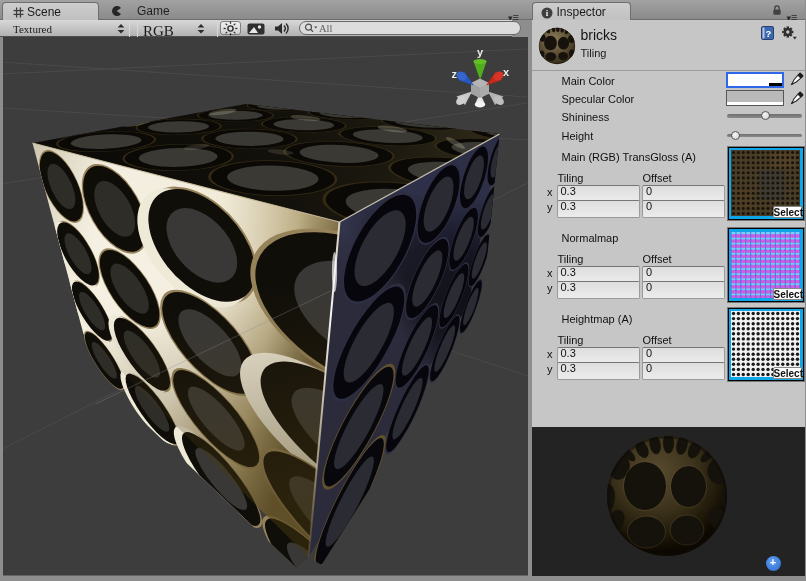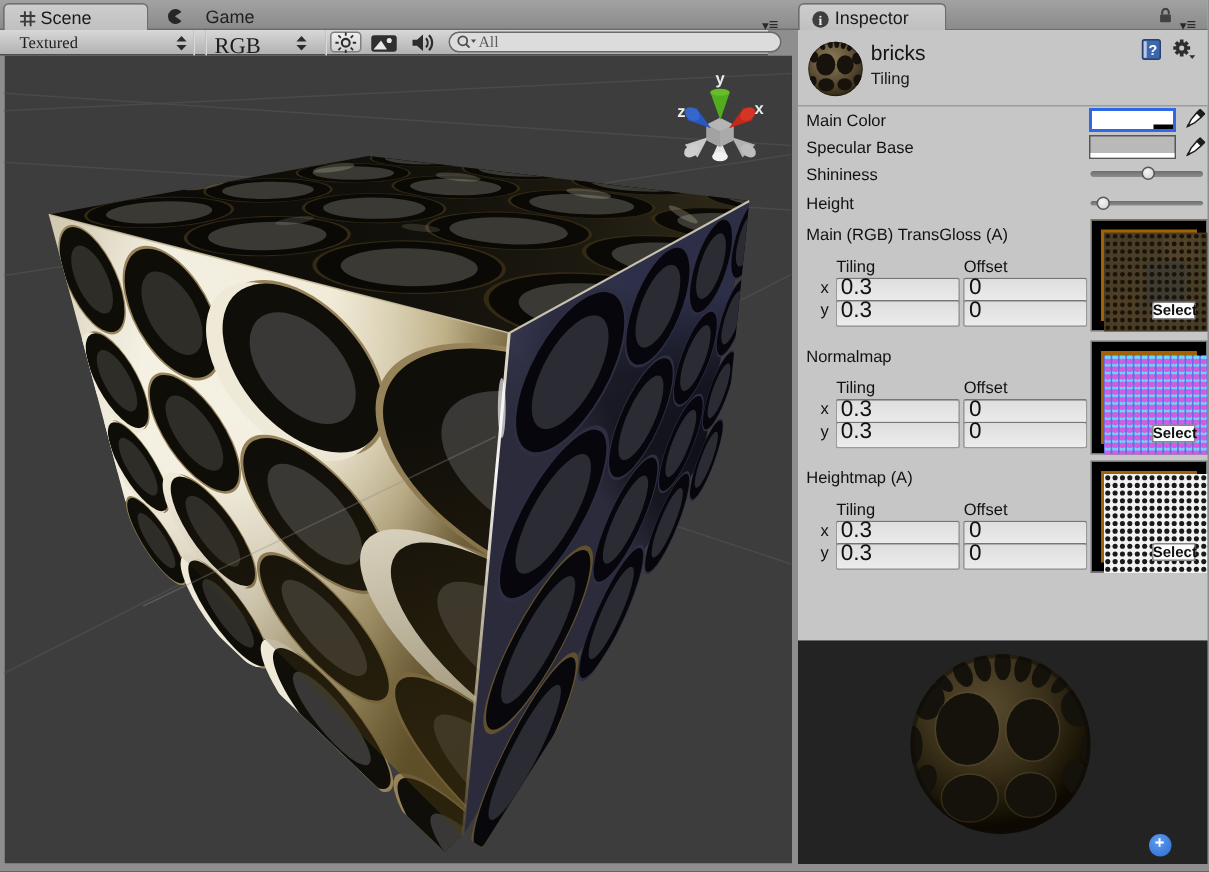--- a/index.html
+++ b/index.html
@@ -5,27 +5,27 @@
 body { font-family:"Liberation Sans", sans-serif; background:#8e8e8e; position:relative; }
 .panel { position:absolute; top:0; height:575.5px; }
 .tabbar { position:absolute; left:0; right:0; top:0; height:19.5px;
   background:linear-gradient(#a2a2a2,#8b8b8b); border-bottom:1px solid #6c6c6c; }
 .tab { position:absolute; top:2px; height:17.5px; background:linear-gradient(#cdcdcd,#c0c0c0);
   border:1px solid #6e6e6e; border-bottom:none; border-radius:4px 4px 0 0;
   font-size:12px; color:#1a1a1a; padding:2px 8px 0 24px; }
 .tabmenu { position:absolute; top:11px; font-size:9px; color:#2a2a2a; letter-spacing:0; }
 .toolbar { position:absolute; left:0; right:16px; top:19.5px; height:17.5px;
   background:linear-gradient(#d8d8d8,#b2b2b2); border-bottom:1px solid #4e4e4e;font-family:Liberation Serif, serif; }
-.lbl { position:absolute; font-size:11px; color:#111; white-space:nowrap; }
+.lbl { position:absolute; font-size:11px; color:#111; white-space:nowrap;margin-left:24px; }
 .slbl { position:absolute; font-size:11px; color:#111; white-space:nowrap; }
 .fld { position:absolute; height:18px; background:linear-gradient(#dedede,#ececec);
   border:1px solid #9a9a9a; border-top-color:#767676; border-radius:2px;
-  font-size:15px; color:#111; padding:0 0 0 3px; line-height:11px; }
-.thumb { position:absolute; left:196px; width:76px; height:73.5px; background:#a16207;
-  border:6px solid #000000; outline:1px solid #777; }
+  font-size:11px; color:#111; padding:0 0 0 3px; line-height:11px; }
+.thumb { position:absolute; left:196px; width:76px; height:73.5px; background:#0ea5e9;
+  border:1px solid #000000; outline:1px solid #777; }
 .sel { position:absolute; right:1px; bottom:1px; width:29px; height:12px; background:#fdfdfd;
   border:1px solid #888; border-radius:2px 0 0 0; font-size:10px; font-weight:bold; color:#111;
   text-align:center; line-height:11px; }
 .track { position:absolute; height:3.5px; background:linear-gradient(#6e6e6e,#8c8c8c); border-radius:2px; width:75px; }
 .knob { position:absolute; width:9px; height:9px; border-radius:50%;
   background:radial-gradient(circle at 40% 35%,#f5f5f5,#cfcfcf); border:1px solid #585858; }
 </style></head>
 <body>
 
 <div class="panel" style="left:0;width:527.5px">
@@ -522,21 +522,21 @@
   <div style="position:absolute;left:194px;top:71.5px;width:58px;height:16px;border:2px solid #2e68e8;background:#fff">
     <div style="position:absolute;right:0;bottom:0;width:13px;height:3px;background:#000"></div>
   </div>
   <div style="position:absolute;left:255px;top:71px"><svg width="18" height="18" viewBox="0 0 18 18">
         <g transform="rotate(45 9 9)">
           <rect x="6.4" y="0.6" width="5.2" height="3.6" rx="0.8" fill="#1c1c1c"></rect>
           <path d="M6.9,4.2 h4.2 l-0.5,6 -1.6,4.6 -1.6,-4.6 Z" fill="#ffffff" stroke="#1c1c1c" stroke-width="1"></path>
           <path d="M9,16.4 l-1.1,-2.9 h2.2 Z" fill="#1c1c1c"></path>
         </g>
       </svg></div>
-  <div class="lbl" style="left:6px;top:93px">Specular Base</div>
+  <div class="lbl" style="left:6px;top:93px">Specular Color</div>
   <div style="position:absolute;left:194px;top:90px;width:58px;height:16px;border:1px solid #565656;background:#b9b9b9">
     <div style="position:absolute;left:0;right:0;bottom:0;height:3px;background:#fff"></div>
   </div>
   <div style="position:absolute;left:255px;top:89.5px"><svg width="18" height="18" viewBox="0 0 18 18">
         <g transform="rotate(45 9 9)">
           <rect x="6.4" y="0.6" width="5.2" height="3.6" rx="0.8" fill="#1c1c1c"></rect>
           <path d="M6.9,4.2 h4.2 l-0.5,6 -1.6,4.6 -1.6,-4.6 Z" fill="#ffffff" stroke="#1c1c1c" stroke-width="1"></path>
           <path d="M9,16.4 l-1.1,-2.9 h2.2 Z" fill="#1c1c1c"></path>
         </g>
       </svg></div>

